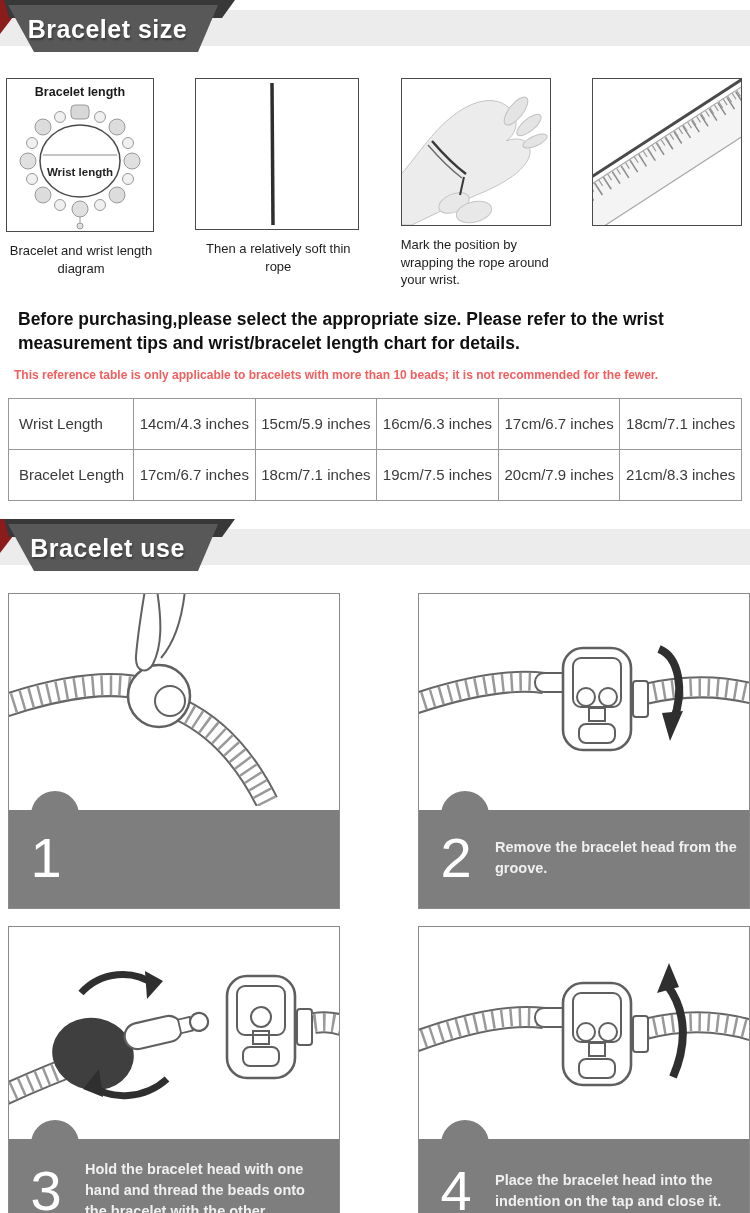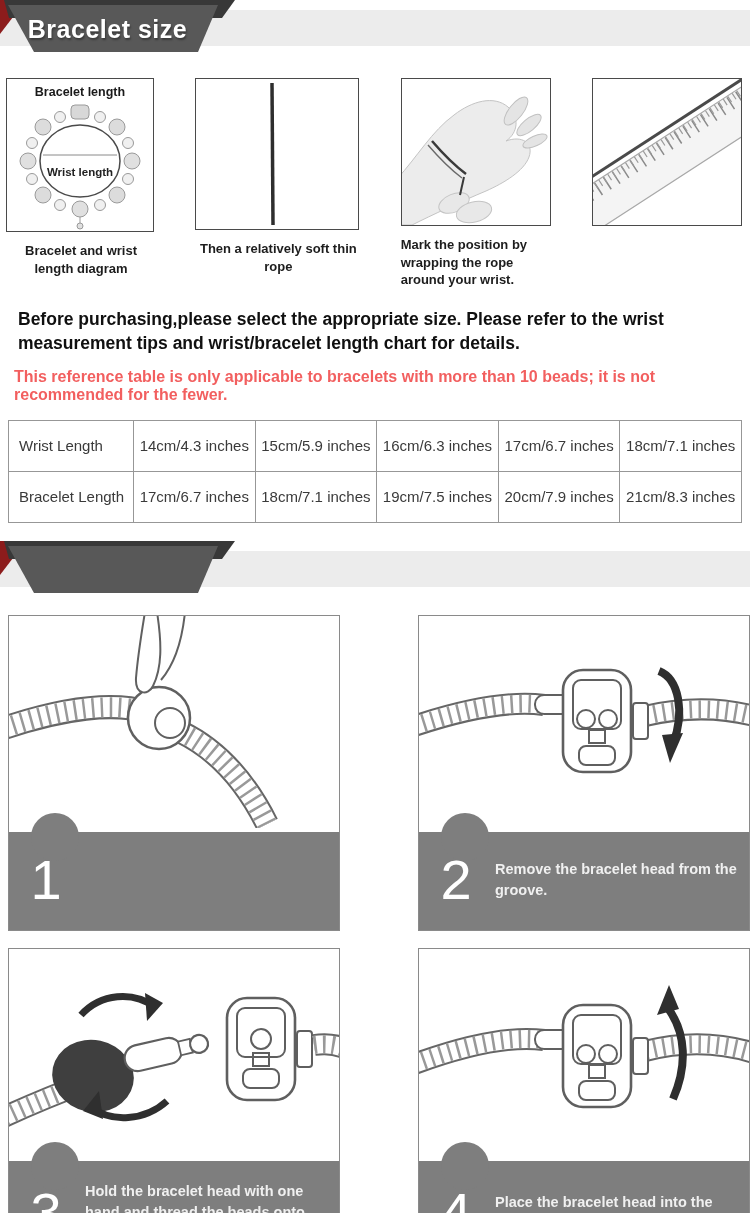--- a/index.html
+++ b/index.html
@@ -15,25 +15,25 @@
   .ribbon svg{display:block;}
   .ribbon .label{
     position:absolute;left:0;top:15px;width:215px;text-align:center;
     color:#fff;font-size:25px;font-weight:800;letter-spacing:.5px;
     text-shadow:1px 2px 2px rgba(0,0,0,.35);
   }
   
   .steps-row{display:flex;justify-content:space-between;align-items:flex-start;margin:26px 6px 0 6px;}
   .step-col{display:flex;flex-direction:column;}
   .img-box{background:#fff;border:1px solid #4a4a4a;}
-  .step-cap{font-size:13px;font-weight:700;color:#1d1d1d;line-height:1.35;margin-top:10px;}
+  .step-cap{font-size:13px;font-weight:400;color:#1d1d1d;line-height:1.35;margin-top:10px;}
   .cap-center{text-align:center;}
   
   .intro{margin:18px 12px 0 18px;font-size:17.5px;font-weight:700;color:#101010;line-height:1.4;}
-  .warning{margin:12px 12px 0 14px;font-size:16px;font-weight:700;}
+  .warning{margin:12px 12px 0 14px;font-size:12px;font-weight:700;}
   
   table.size-table{border-collapse:collapse;margin:16px 8px 0 8px;width:734px;table-layout:fixed;}
   table.size-table td{
     border:1px solid #979797;height:50px;font-size:15px;color:#3a3a3a;
     text-align:center;vertical-align:middle;padding:0 2px;
   }
   table.size-table td.rowhead{text-align:left;padding-left:10px;width:112px;}
   
   .panels{display:grid;grid-template-columns:332px 332px;column-gap:78px;row-gap:17px;padding:0 8px;margin-top:22px;}
   .panel{border:1px solid #8a8a8a;background:#fff;display:flex;flex-direction:column;}
@@ -162,20 +162,21 @@
   </table>
 
 <div class="banner-row" style="margin-top:18px;">
   <div class="banner-strip"></div>
   <div class="ribbon">
     <svg width="240" height="54" viewBox="0 0 240 54">
       <polygon points="0,0 26,0 0,34" fill="#8c1c1c"></polygon>
       <polygon points="4,0 235,0 222,18 9,18" fill="#383838"></polygon>
       <polygon points="8,5 218,5 198,52 34,52" fill="#585858"></polygon>
     </svg>
+    <div class="label">Bracelet use</div>
   </div>
 </div>
 
 <div class="panels">
 
   <div class="panel row1">
     <div class="illus">
       <svg width="330" height="212" viewBox="0 0 330 212">
         <path d="M -5 112 C 55 92 105 86 138 96" fill="none" stroke="#666" stroke-width="24"></path>
         <path d="M -5 112 C 55 92 105 86 138 96" fill="none" stroke="#fff" stroke-width="20"></path>

